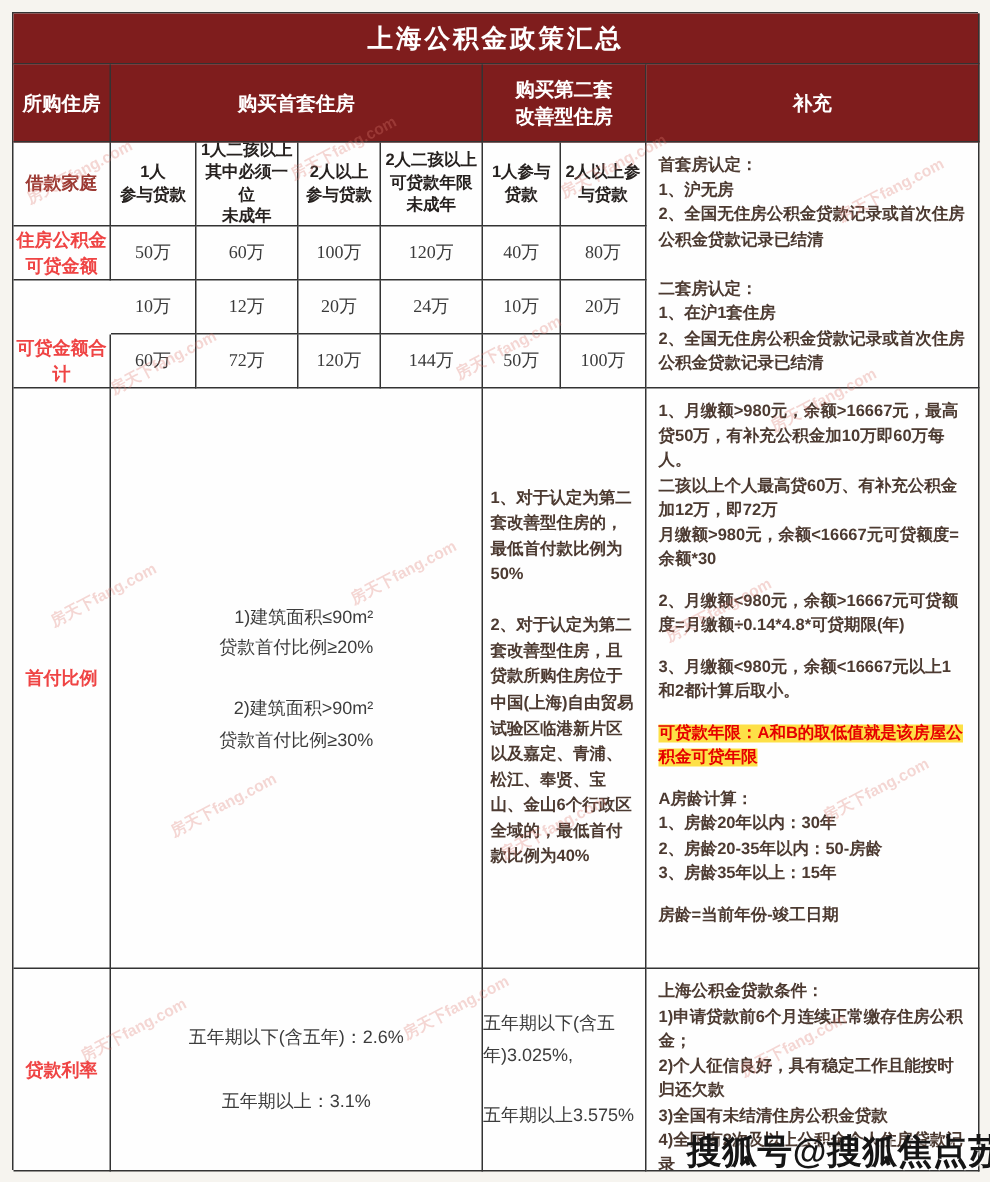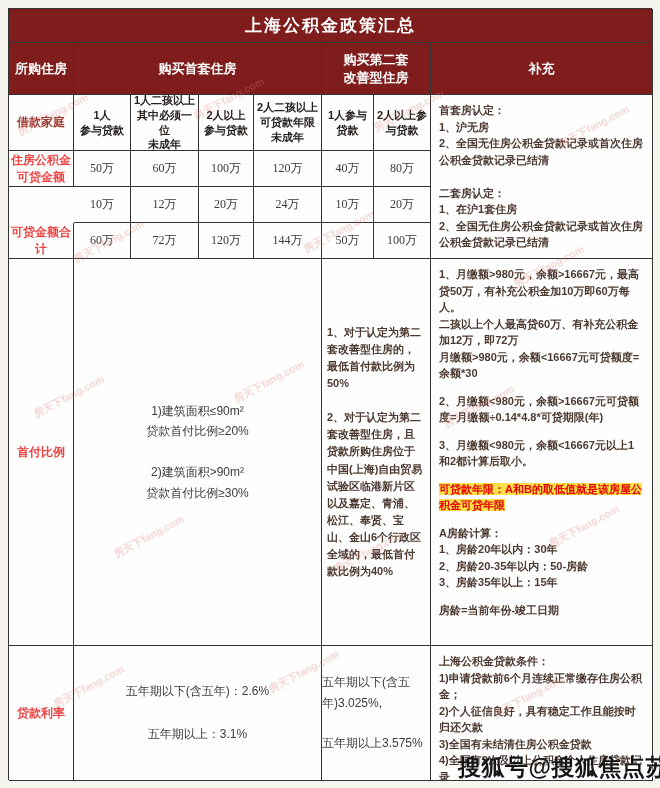--- a/index.html
+++ b/index.html
@@ -22,21 +22,21 @@
     text-align:center; overflow:hidden;
   }
   .red { background:#7f1d1d; color:#ffffff; font-weight:bold; }
   .title-cell { font-size:17px; letter-spacing:2px; }
   .h2 { font-size:13px; line-height:1.35; }
   .family { color:#9c3a33; font-weight:bold; font-size:12px; }
   .subcol { color:#26211f; font-weight:bold; font-size:11px; line-height:1.35; padding:2px; }
   .rowlabel { color:#ef4444; font-weight:bold; font-size:12px; line-height:1.4; padding:2px; }
   .val { color:#3a3a3a; font-size:12px;font-family:Liberation Serif, serif; }
   .pre { white-space:pre-line; }
-  .dp-first { color:#3c3c3c; font-size:12px; line-height:1.7; }
+  .dp-first { color:#3c3c3c; font-size:12px; line-height:1.7;text-align:right; }
   .dp-second { color:#4c3a31; font-weight:bold; font-size:11px; line-height:1.55; padding:5px; }
   .dp-second .inner { text-align:left; }
   .rate { color:#3c3c3c; font-size:12px; line-height:1.8; }
   .rate-second { align-items:center; }
   .rate-second .inner { text-align:left; line-height:1.7; }
   .supp-cell {
     display:block; text-align:left; padding:7px 8px;
     color:#4c3a31; font-weight:bold; font-size:11px; line-height:1.5;
   }
   .supp-item { margin-bottom:11px; }

